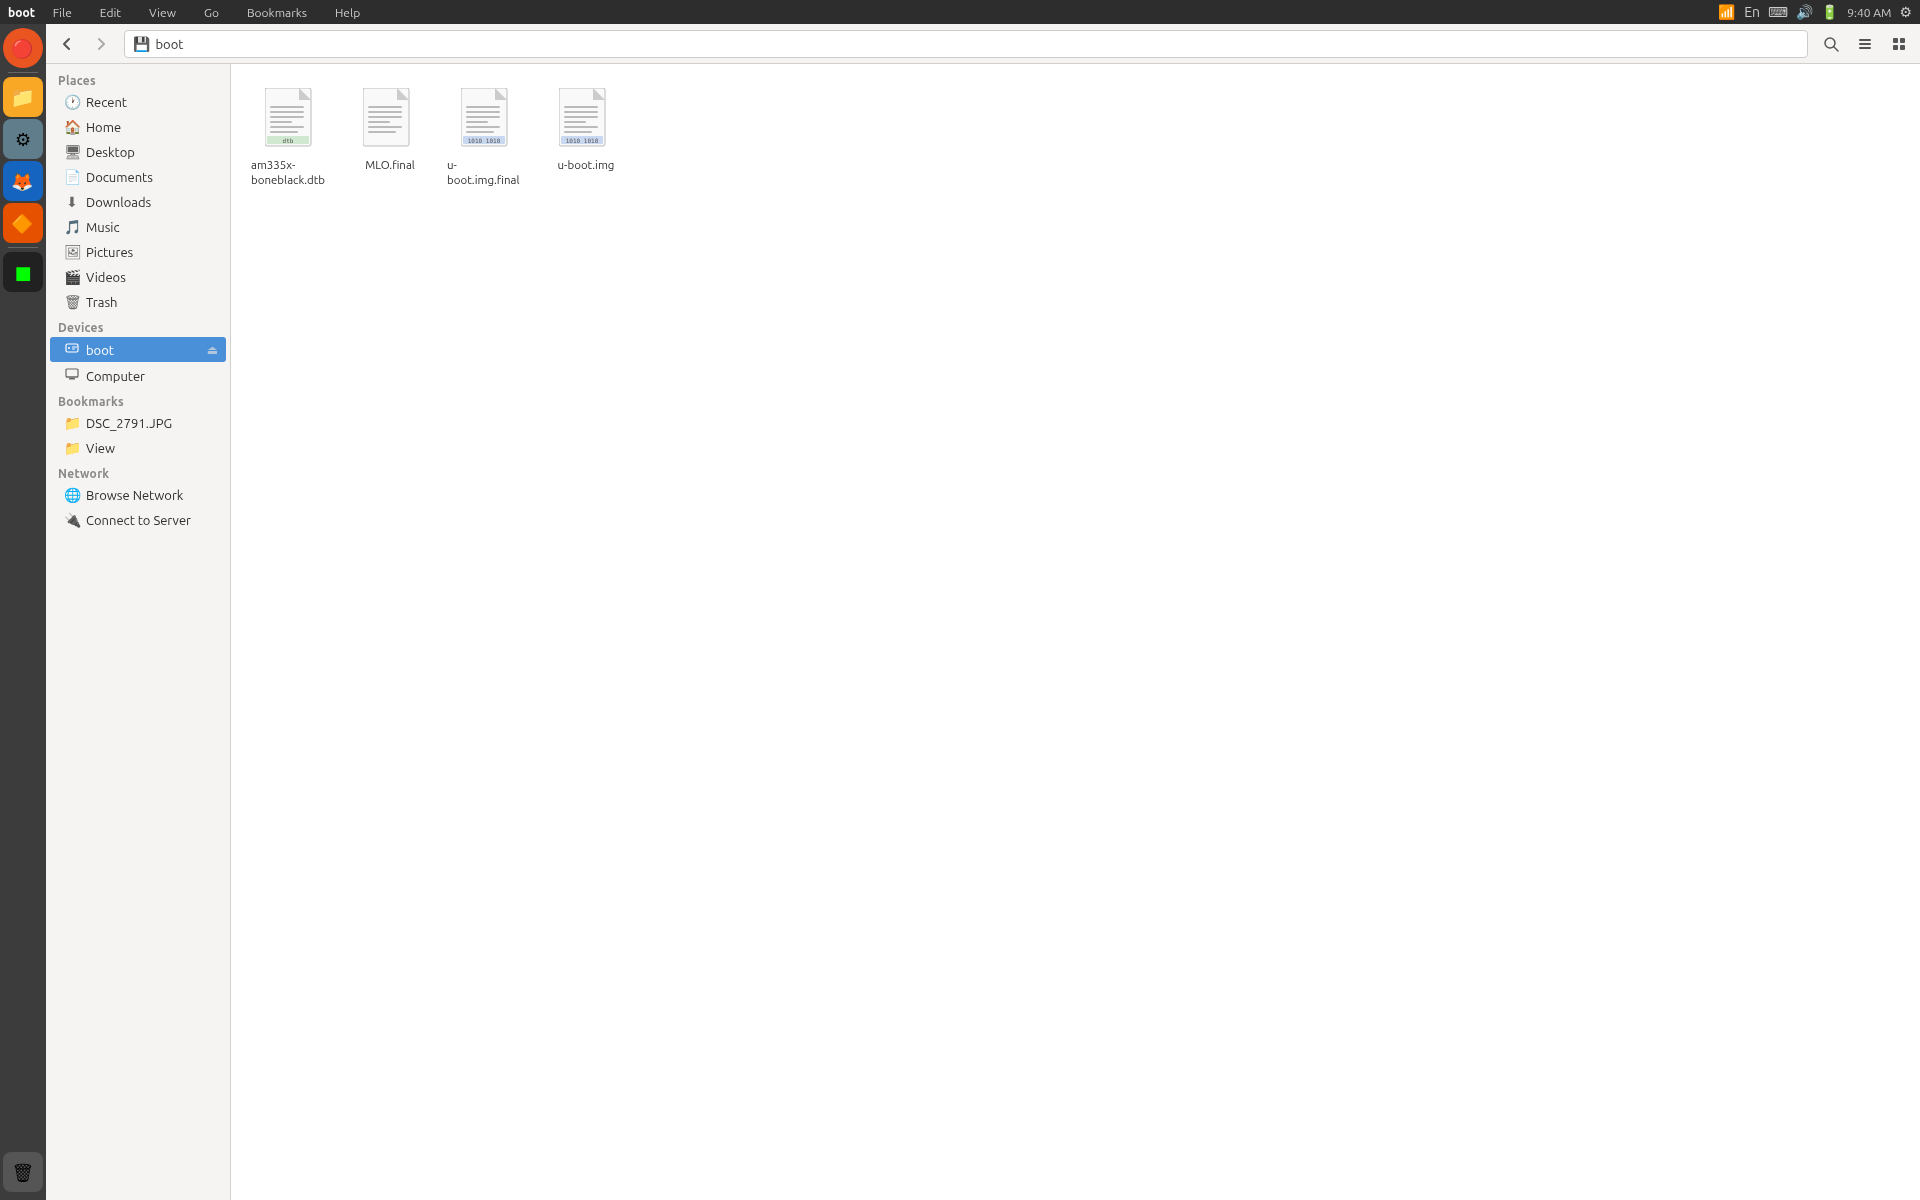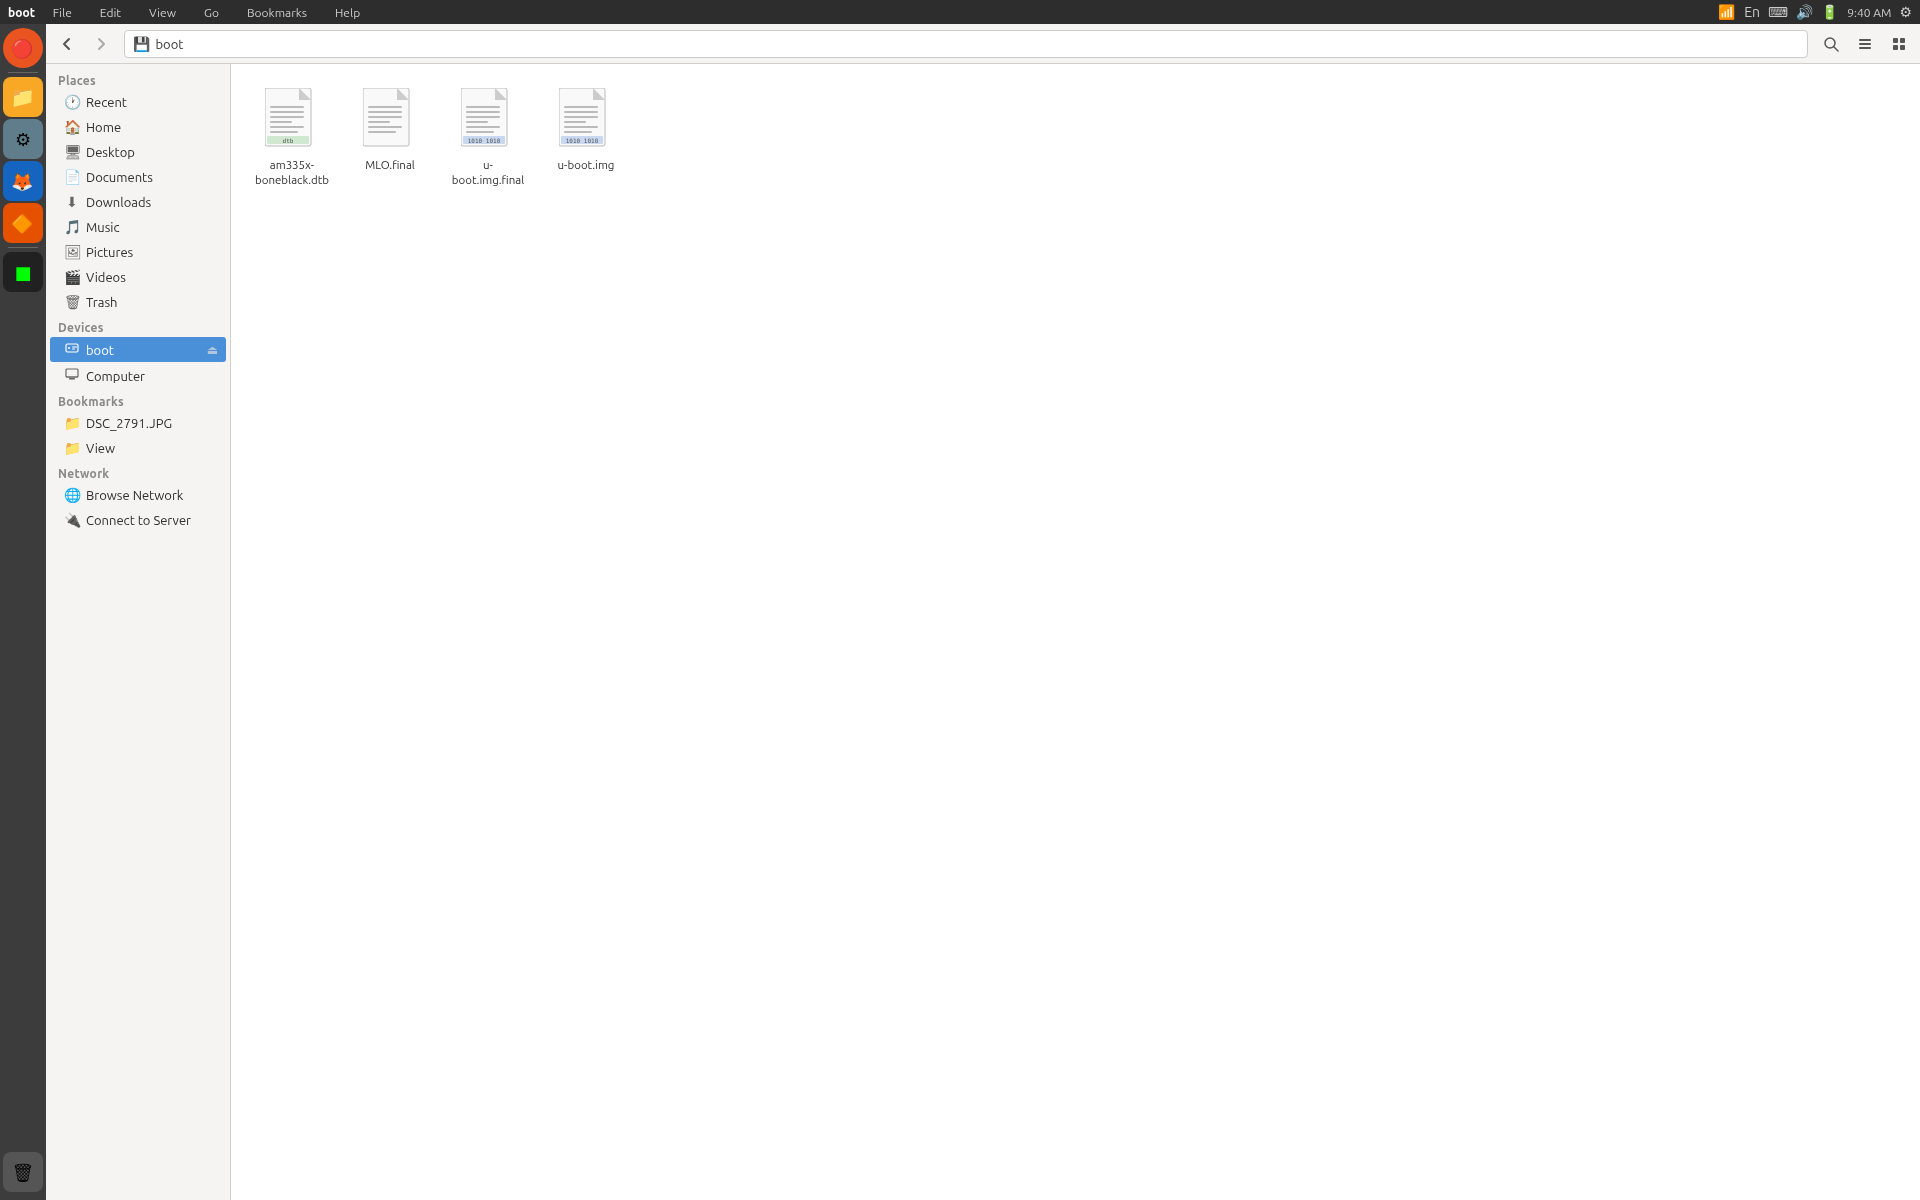--- a/index.html
+++ b/index.html
@@ -182,21 +182,21 @@
 
     
     .file-item {
       display: flex;
       flex-direction: column;
       align-items: center;
       width: 90px;
       padding: 8px 4px;
       border-radius: 4px;
       cursor: pointer;
-      text-align: center;
+      text-align: left;
     }
     .file-icon-wrapper {
       position: relative;
       width: 64px;
       height: 64px;
       margin-bottom: 6px;
       display: flex; align-items: center; justify-content: center;
     }
     .file-name {
       font-size: 11.5px;

